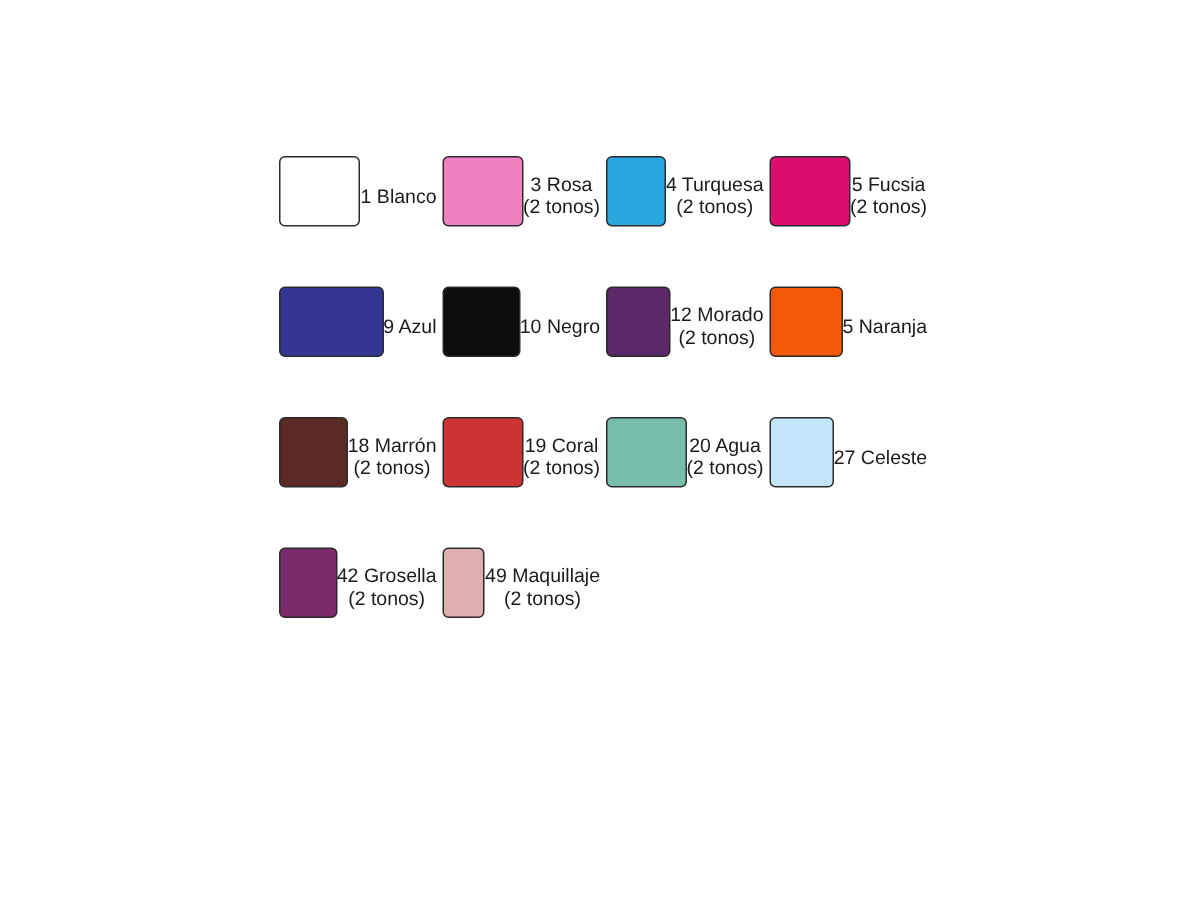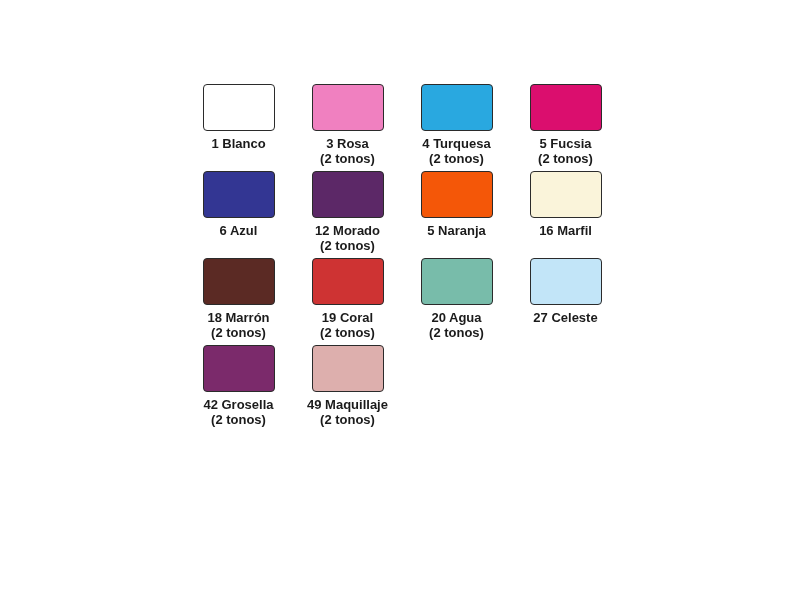--- a/index.html
+++ b/index.html
@@ -25,23 +25,22 @@
     display: grid;
     grid-template-columns: repeat(4, 105px);
     grid-auto-rows: 87px;
     column-gap: 4px;
     row-gap: 0px;
   }
 
   .swatch-cell {
     width: 105px;
     display: flex;
-    flex-direction: column;
+    flex-direction: row;
     align-items: center;
-    font-weight: bold;
   }
 
   .swatch-chip {
     width: 72px;
     height: 47px;
     border: 1px solid #2b2b2b;
     border-radius: 4px;
     box-sizing: border-box;
   }
 
@@ -94,40 +93,40 @@
       <div class="swatch-cell">
         <div class="swatch-chip" style="background: rgb(219, 14, 110);"></div>
         <div class="swatch-caption">
           <span class="swatch-name">5 Fucsia</span>
           <span class="swatch-note">(2 tonos)</span>
         </div>
       </div>
       <div class="swatch-cell">
         <div class="swatch-chip" style="background: rgb(51, 54, 147);"></div>
         <div class="swatch-caption">
-          <span class="swatch-name">6 Azul</span>
+          <span class="swatch-name">9 Azul</span>
+        </div>
+      </div>
+      <div class="swatch-cell">
+        <div class="swatch-chip" style="background: rgb(12, 12, 12);"></div>
+        <div class="swatch-caption">
+          <span class="swatch-name">10 Negro</span>
         </div>
       </div>
       <div class="swatch-cell">
         <div class="swatch-chip" style="background: rgb(92, 40, 103);"></div>
         <div class="swatch-caption">
           <span class="swatch-name">12 Morado</span>
           <span class="swatch-note">(2 tonos)</span>
         </div>
       </div>
       <div class="swatch-cell">
         <div class="swatch-chip" style="background: rgb(244, 87, 8);"></div>
         <div class="swatch-caption">
           <span class="swatch-name">5 Naranja</span>
-        </div>
-      </div>
-      <div class="swatch-cell">
-        <div class="swatch-chip" style="background: rgb(250, 244, 218);"></div>
-        <div class="swatch-caption">
-          <span class="swatch-name">16 Marfil</span>
         </div>
       </div>
       <div class="swatch-cell">
         <div class="swatch-chip" style="background: rgb(91, 42, 36);"></div>
         <div class="swatch-caption">
           <span class="swatch-name">18 Marrón</span>
           <span class="swatch-note">(2 tonos)</span>
         </div>
       </div>
       <div class="swatch-cell">

